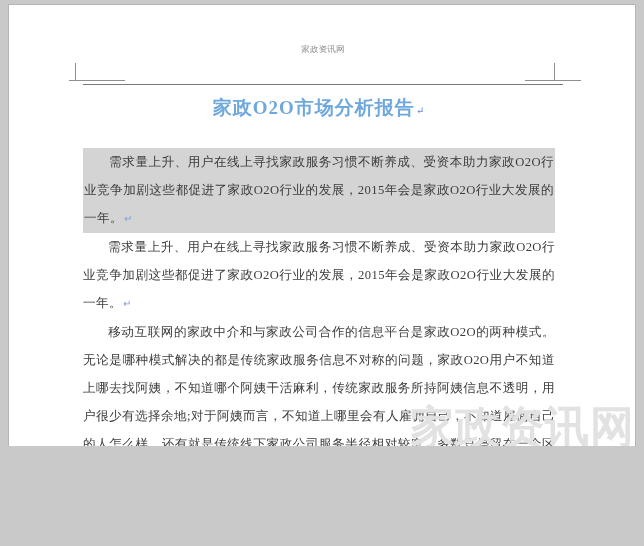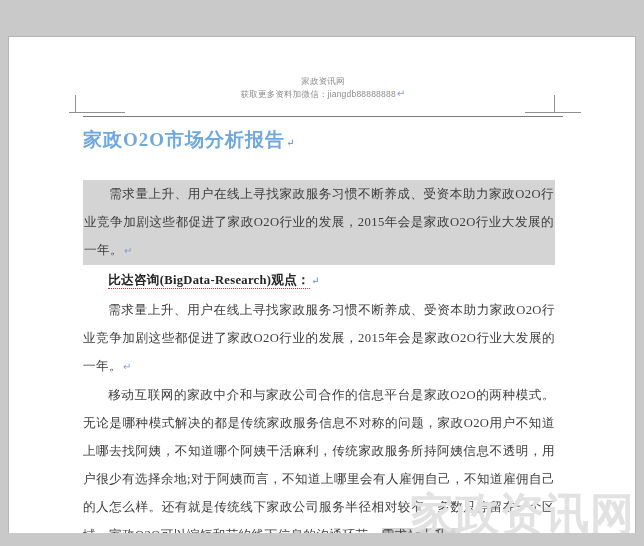--- a/index.html
+++ b/index.html
@@ -14,26 +14,25 @@
     position: relative;
     width: 644px;
     height: 546px;
     background: #c9c9c9;
   }
   
   #page {
     position: absolute;
     left: 8px; top: 4px;
     width: 628px;
-    height: 497px;
+    height: 442px;
     background: #ffffff;
     border: 1px solid #b5b5b5;
     border-bottom: none;
     overflow: hidden;
-    margin-top: 32px;
   }
   
   .margin-mark {
     position: absolute;
     background: #8f8f8f;
   }
   .mm-h { height: 1px; }
   .mm-v { width: 1px; }
 
   
@@ -63,20 +62,21 @@
   #content {
     position: absolute;
     left: 74px; top: 86px;
     width: 472px;
   }
 
   .doc-title {
     color: #6fa8dc;
     font-size: 19px;
     font-weight: bold;
+    text-align: center;
     letter-spacing: 1px;
     margin: 0;
     padding-top: 2px;
     line-height: 30px;
     font-family: "Liberation Serif", "DejaVu Serif", serif;
   }
 
   .gap-1 { height: 22px; }
 
   p.para {
@@ -147,33 +147,31 @@
   <div id="page">
 
     <div class="margin-mark mm-h" style="left:60px; top:75px; width:56px;"></div>
     <div class="margin-mark mm-v" style="left:66px; top:58px; height:18px;"></div>
 
     <div class="margin-mark mm-h" style="left:516px; top:75px; width:56px;"></div>
     <div class="margin-mark mm-v" style="left:545px; top:58px; height:18px;"></div>
 
     <div id="header">
       <div class="hline">家政资讯网</div>
-      <div class="hline"><span>获取更多资料加微信：jiangdb88888888</span><span class="pilcrow">↵</span></div>
     </div>
     <div id="header-rule"></div>
 
     <div id="content">
 
       <div class="doc-title"><span>家政O2O市场分析报告</span><span class="pilcrow">↵</span></div>
 
       <div class="gap-1"></div>
 
       <p class="para hl"><span>需求量上升、用户在线上寻找家政服务习惯不断养成、受资本助力家政O2O行业竞争加剧这些都促进了家政O2O行业的发展，2015年会是家政O2O行业大发展的一年。</span><span class="pilcrow">↵</span></p>
 
-      <p class="heading"><span class="spellwrap">比达咨询(BigData-Research)观点：</span><span class="pilcrow">↵</span></p>
 
       <p class="para"><span>需求量上升、用户在线上寻找家政服务习惯不断养成、受资本助力家政O2O行业竞争加剧这些都促进了家政O2O行业的发展，2015年会是家政O2O行业大发展的一年。</span><span class="pilcrow">↵</span></p>
 
       <p class="para"><span>移动互联网的家政中介和与家政公司合作的信息平台是家政O2O的两种模式。无论是哪种模式解决的都是传统家政服务信息不对称的问题，家政O2O用户不知道上哪去找阿姨，不知道哪个阿姨干活麻利，传统家政服务所持阿姨信息不透明，用户很少有选择余地;对于阿姨而言，不知道上哪里会有人雇佣自己，不知道雇佣自己的人怎么样。还有就是传统线下家政公司服务半径相对较窄，多数只停留在一个区域。家政O2O可以缩短和节约线下信息的沟通环节，</span><span class="inline-hl">需求量上升。</span><span class="pilcrow">↵</span></p>
 
       <p class="heading2"><span>一、家政O2O基本概况</span><span class="pilcrow">↵</span></p>
 
     </div>
 
     <div id="watermark">家政资讯网</div>

